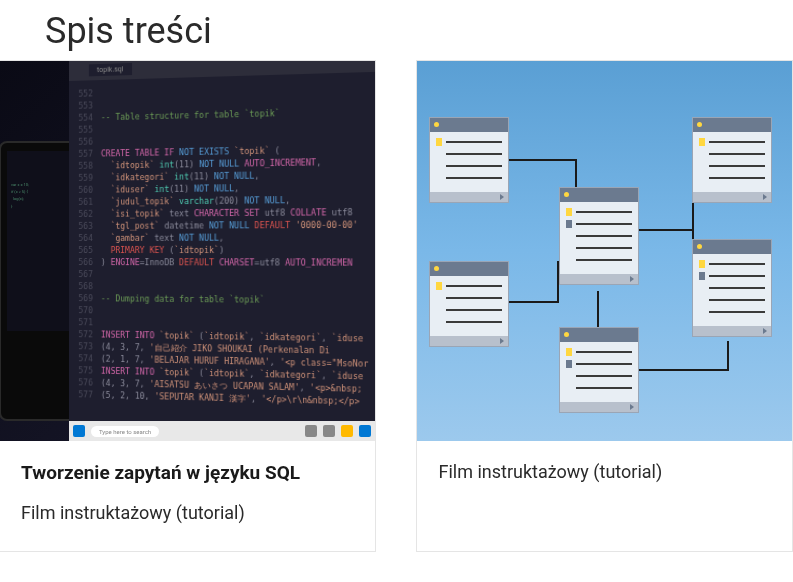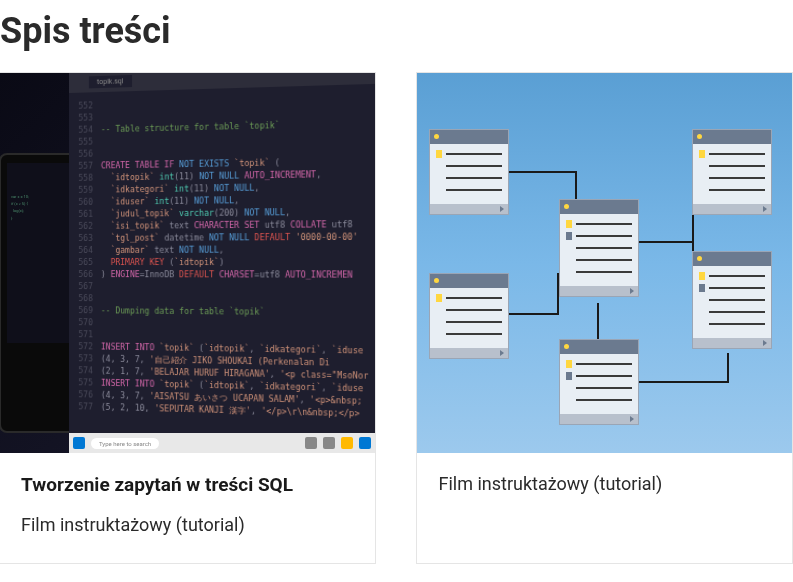--- a/index.html
+++ b/index.html
@@ -9,23 +9,24 @@
     }
     body {
       font-family: -apple-system, BlinkMacSystemFont, 'Segoe UI', Roboto, Helvetica, Arial, sans-serif;
       background: #ffffff;
       width: 793px;
       height: 582px;
       overflow: hidden;
     }
     .page-title {
       font-size: 36px;
-      font-weight: 700;
+      font-weight: 400;
       color: #2a2a2a;
-      padding: 10px 0 20px 0;
+      padding: 10px 0 8px 0;
+      margin-left: 45px;
     }
     .cards-container {
       display: flex;
       gap: 40px;
     }
     .card {
       width: 380px;
       background: #ffffff;
       border: 1px solid #e5e5e5;
       display: flex;
@@ -286,21 +287,21 @@
         <div class="taskbar-item" style="background:#0078d4"></div>
         <div class="taskbar-search">Type here to search</div>
         <div style="flex:1"></div>
         <div class="taskbar-item" style="background:#888"></div>
         <div class="taskbar-item" style="background:#888"></div>
         <div class="taskbar-item" style="background:#ffb900"></div>
         <div class="taskbar-item" style="background:#0078d4"></div>
       </div>
     </div>
     <div class="card-content">
-      <h3 class="card-title">Tworzenie zapytań w treści SQL</h3>
+      <h3 class="card-title">Tworzenie zapytań w języku SQL</h3>
       <p class="card-subtitle">Film instruktażowy (tutorial)</p>
     </div>
   </div>
 
   <div class="card">
     <div class="card-image db-image">
 
       <div class="db-connector db-connector-h" style="left:92px; top:98px; width:68px;"></div>
       <div class="db-connector db-connector-v" style="left:158px; top:98px; height:30px;"></div>
 

